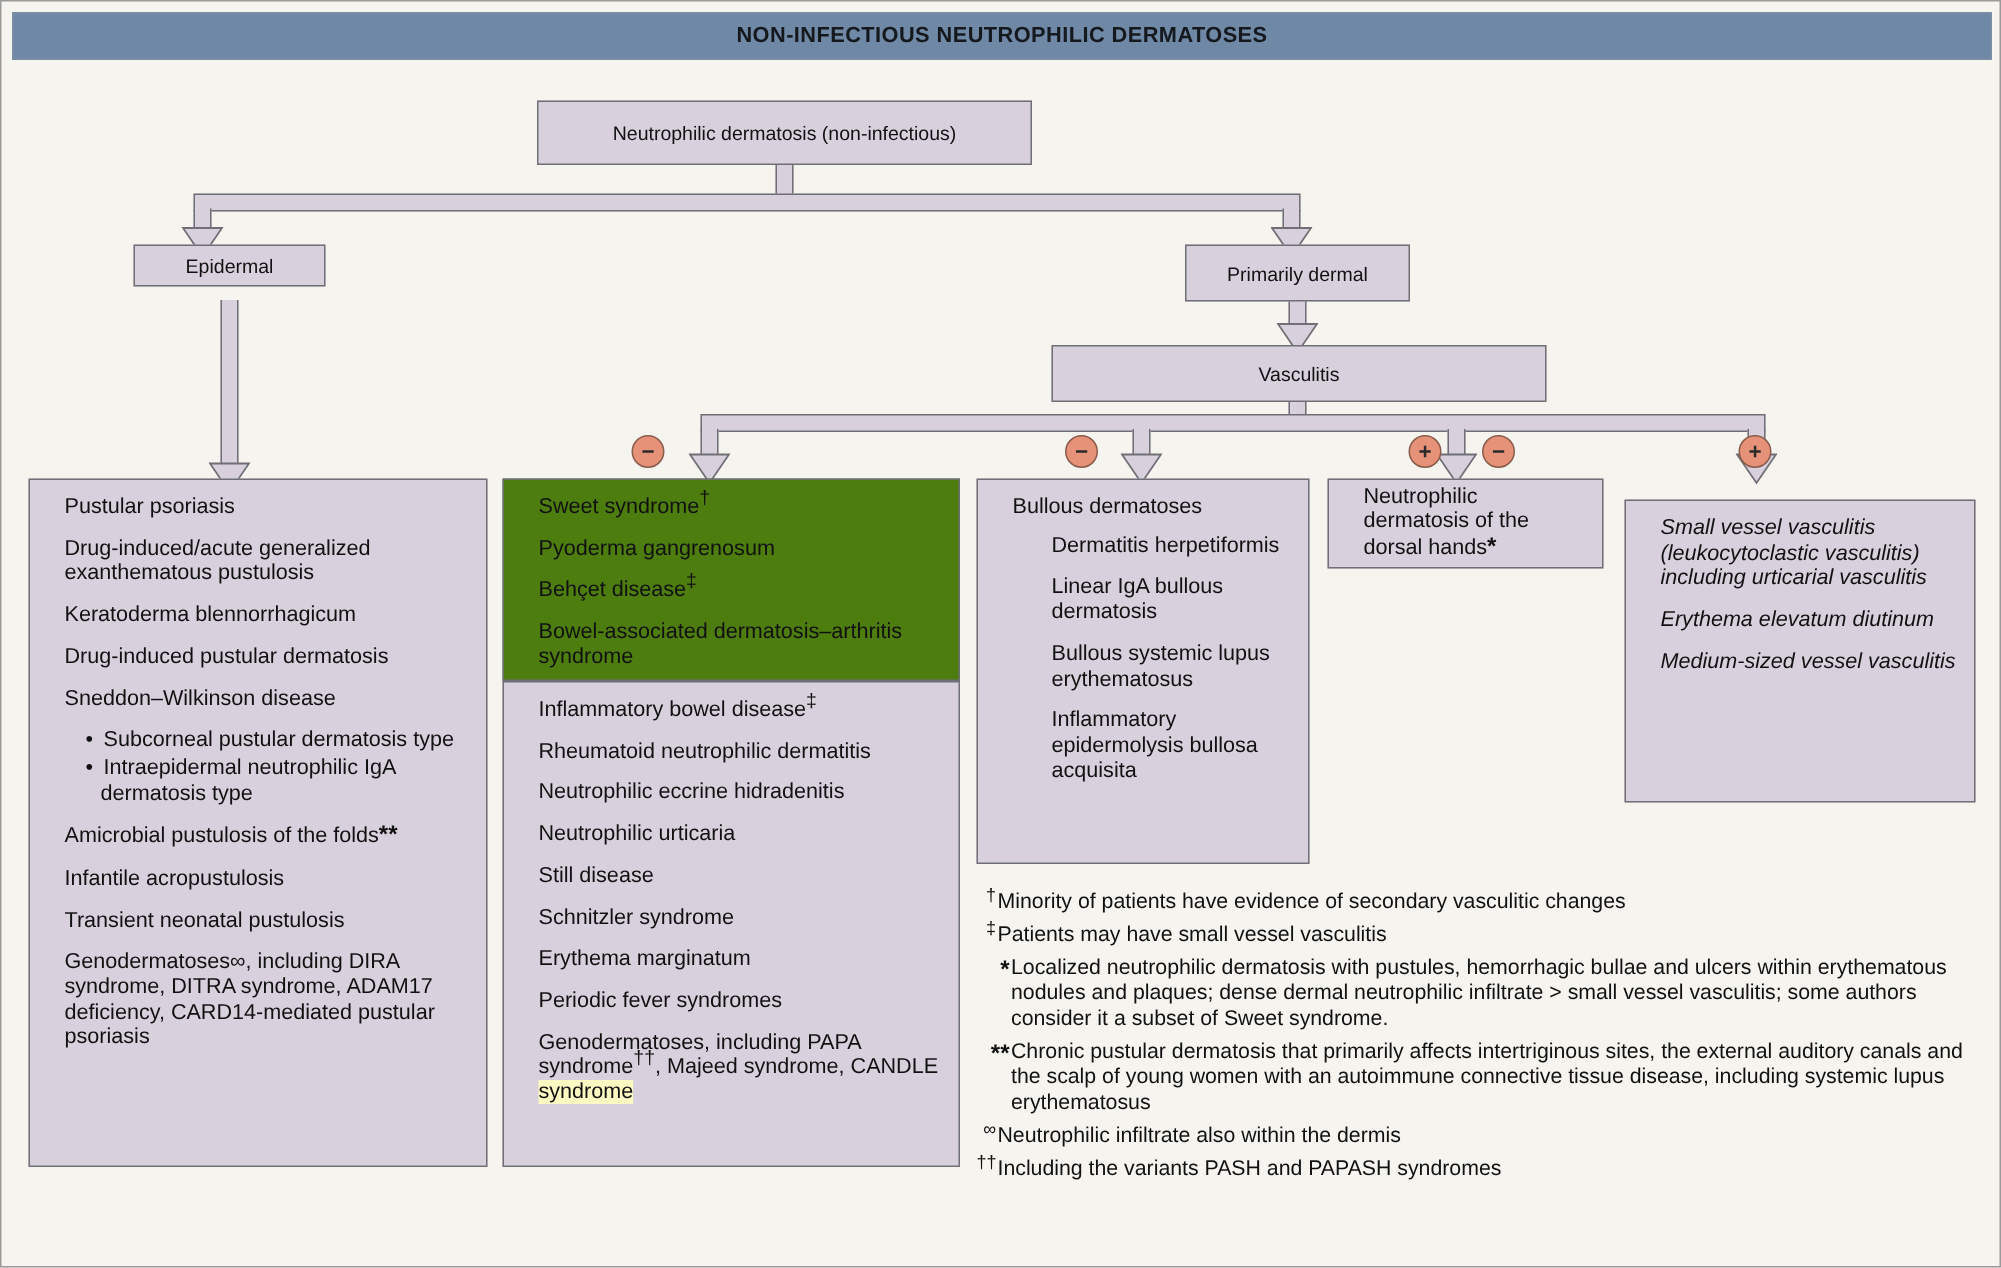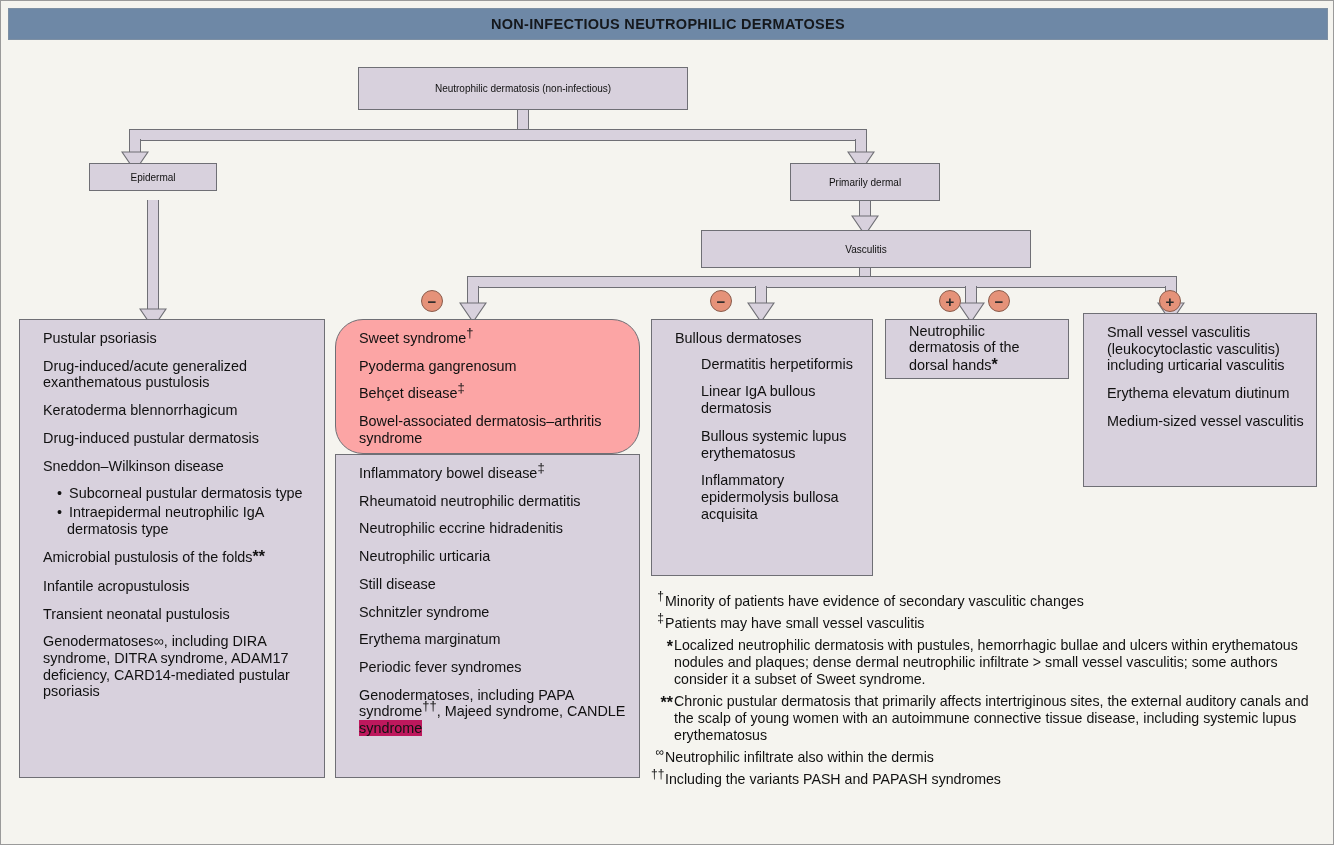--- a/index.html
+++ b/index.html
@@ -26,40 +26,40 @@
   }
   #title-bar .t{
     font-size:14.5px;font-weight:bold;letter-spacing:.3px;color:#15181c;
   }
   
   .node{
     position:absolute;box-sizing:border-box;
     background:#D8D1DD;
     border:1px solid #6f6f75;
     display:flex;align-items:center;justify-content:center;
-    font-size:10px;color:#111;
+    font-size:13px;color:#111;
     text-align:center;
     z-index:3;
   }
   .panel{
     position:absolute;box-sizing:border-box;
     background:#D8D1DD;
     border:1px solid #6f6f75;
     z-index:3;
     padding:10px 11px 11px 23px;
     font-size:14.4px;color:#111;line-height:1.16;
   }
   .panel .row{margin-bottom:11px;}
   .panel .row:last-child{margin-bottom:0;}
   .panel .sub{margin-left:26px;}
   .panel .bullet{margin-left:10px;text-indent:-10px;padding-left:14px;}
   .panel .bullet::before{content:"\2022";margin-right:7px;}
-  .darkpanel{background:#fca5a5;border-radius:28px;}
+  .darkpanel{background:#4d7c0f;}
   sup.fn{font-size:13px;vertical-align:super;line-height:0;}
-  .sel{background:#be185d;}
+  .sel{background:#fef9c3;}
   
   .conn{position:absolute;background:#D8D1DD;border:1px solid #6f6f75;box-sizing:border-box;z-index:1;}
   .vline{width:12px;}
   .hline{height:12px;}
   
   .arrow{position:absolute;z-index:2;}
   
   .marker{
     position:absolute;width:22px;height:22px;border-radius:50%;
     background:#E59279;border:1px solid #8a5c4c;box-sizing:border-box;
@@ -200,21 +200,21 @@
     <div class="row sub">Dermatitis herpetiformis</div>
     <div class="row sub">Linear IgA bullous dermatosis</div>
     <div class="row sub">Bullous systemic lupus erythematosus</div>
     <div class="row sub">Inflammatory epidermolysis bullosa acquisita</div>
   </div>
 
   <div class="panel" style="left:884px;top:318px;width:184px;height:60px;display:flex;align-items:center;">
     <div><span>Neutrophilic dermatosis of the dorsal hands</span><span class="big-mark">*</span></div>
   </div>
 
-  <div class="panel" style="left:1082px;top:312px;width:234px;height:174px;">
+  <div class="panel" style="left:1082px;top:332px;width:234px;height:202px;font-style:italic;">
     <div class="row">Small vessel vasculitis (leukocytoclastic vasculitis) including urticarial vasculitis</div>
     <div class="row">Erythema elevatum diutinum</div>
     <div class="row">Medium-sized vessel vasculitis</div>
   </div>
 
   <div id="footnotes">
     <div class="fnrow">
       <span class="fnmark mk-w1"><span class="sup-mark">†</span></span>
       <span class="fnbody">Minority of patients have evidence of secondary vasculitic changes</span>
     </div>

